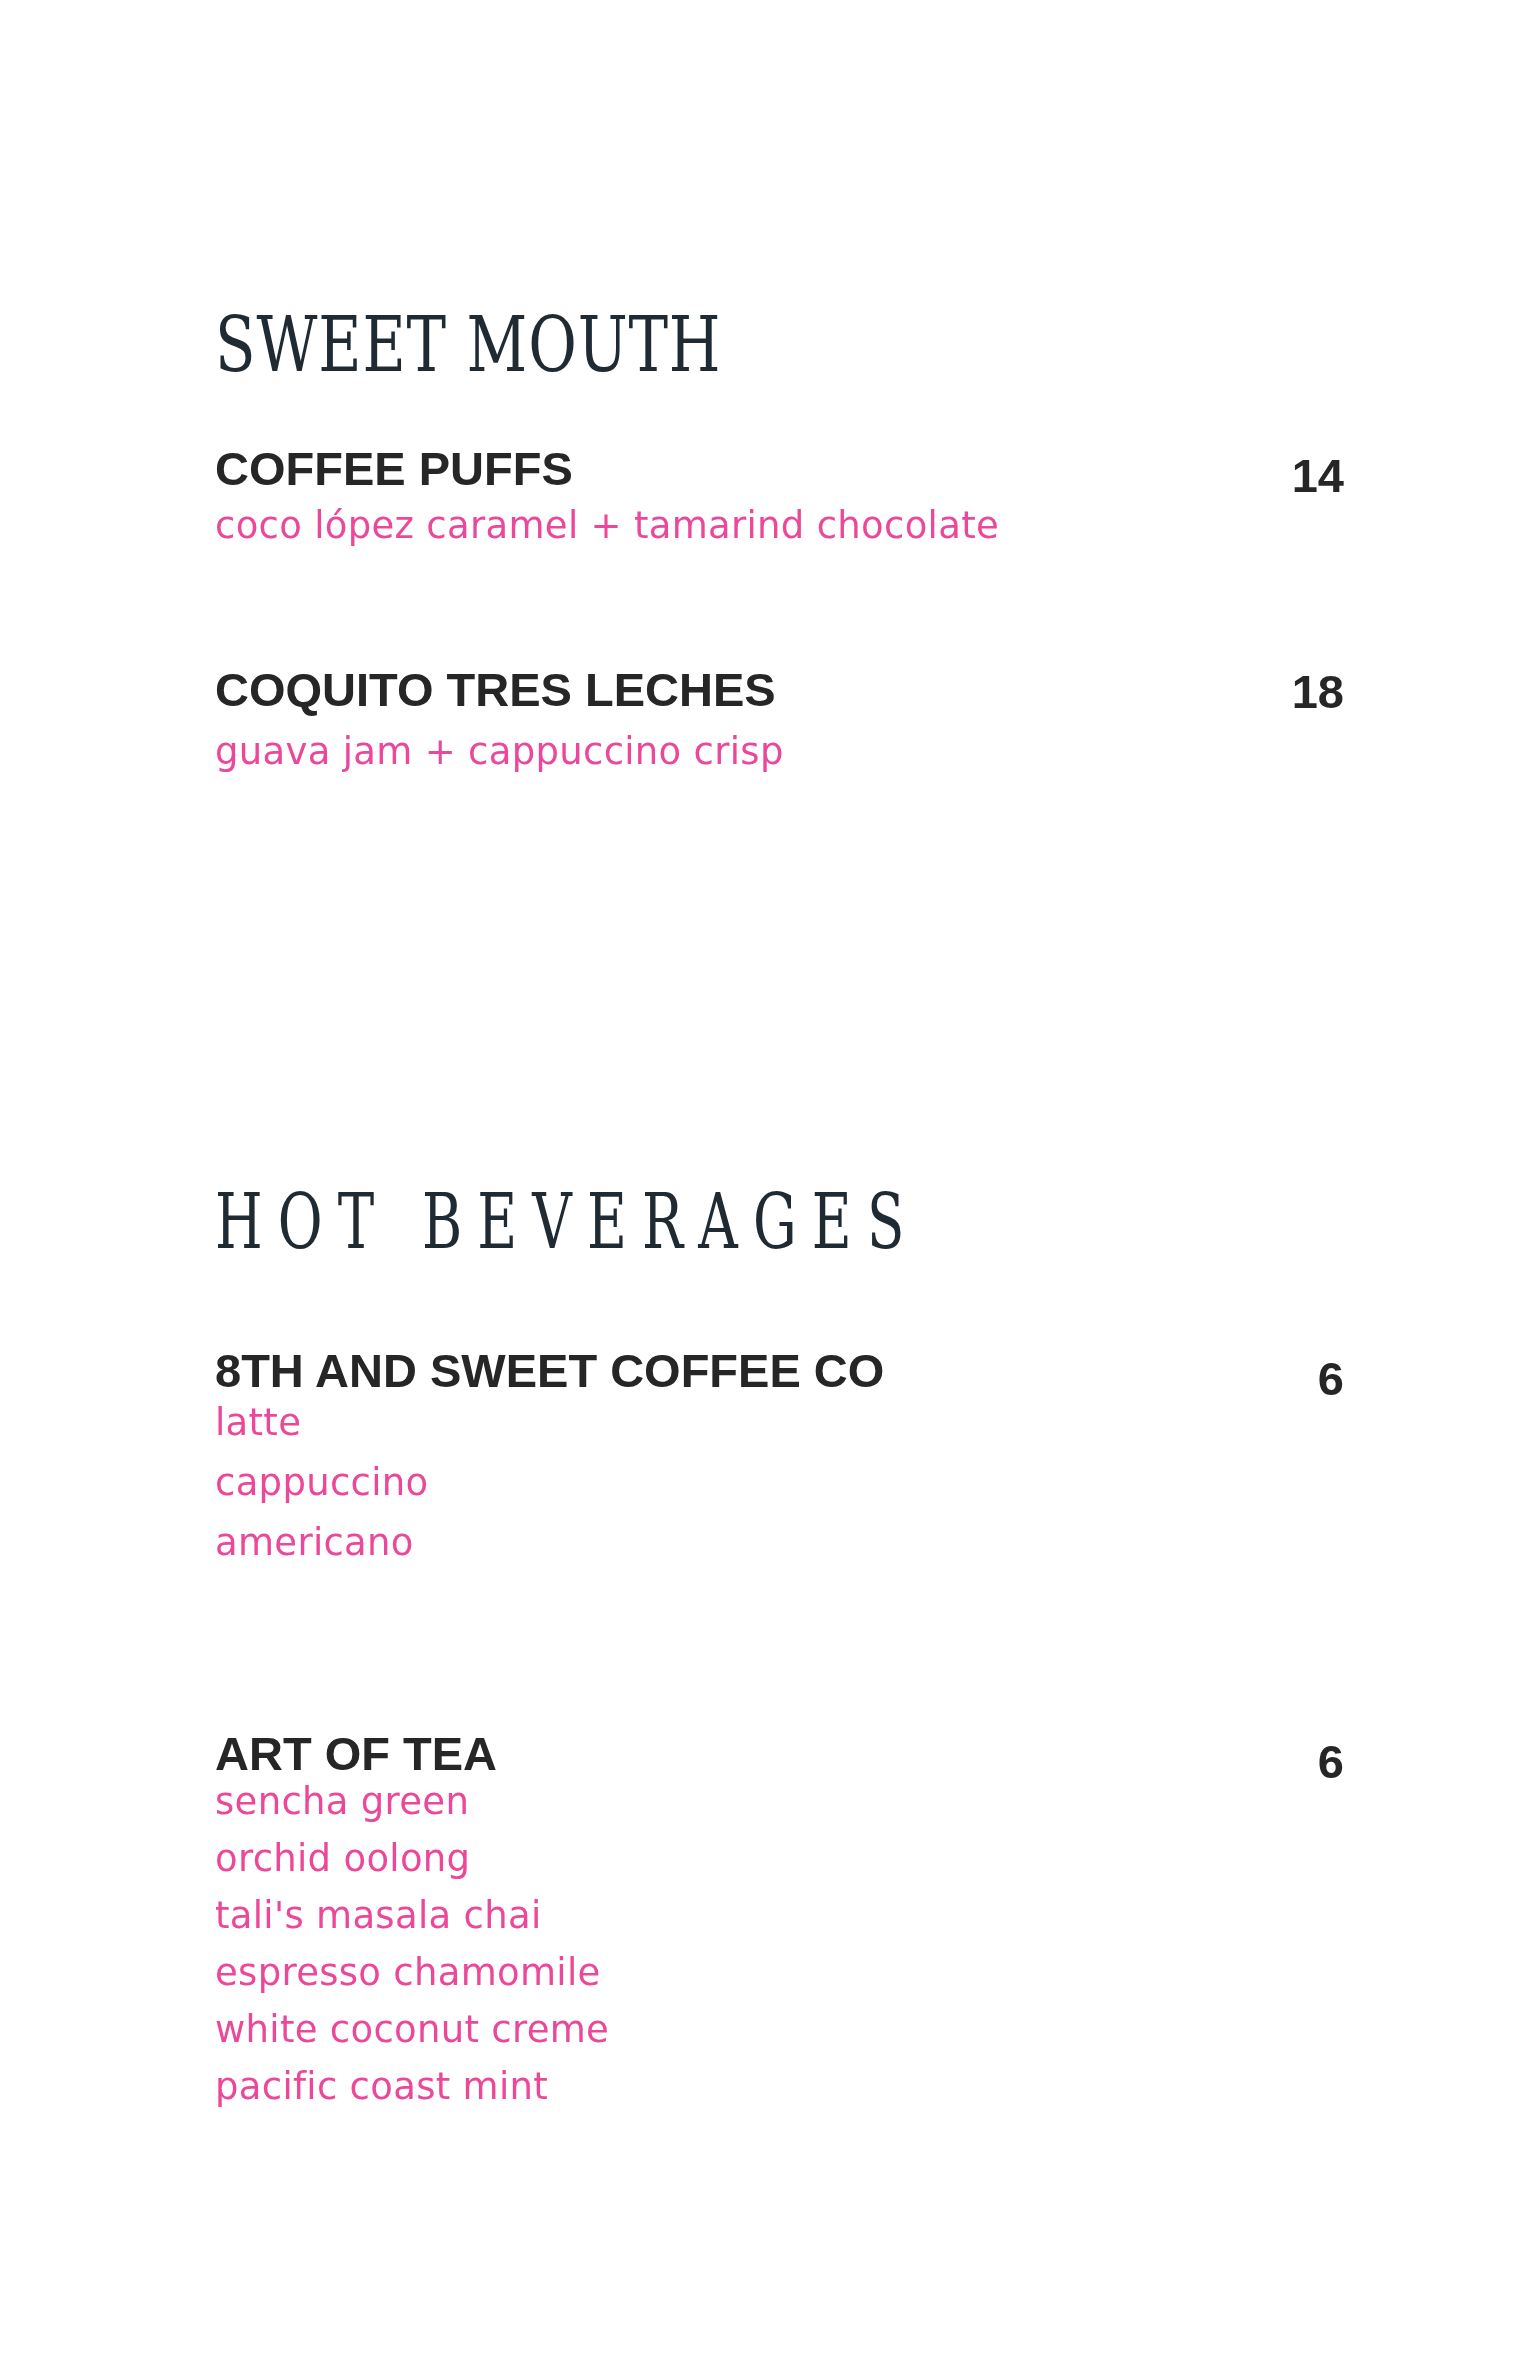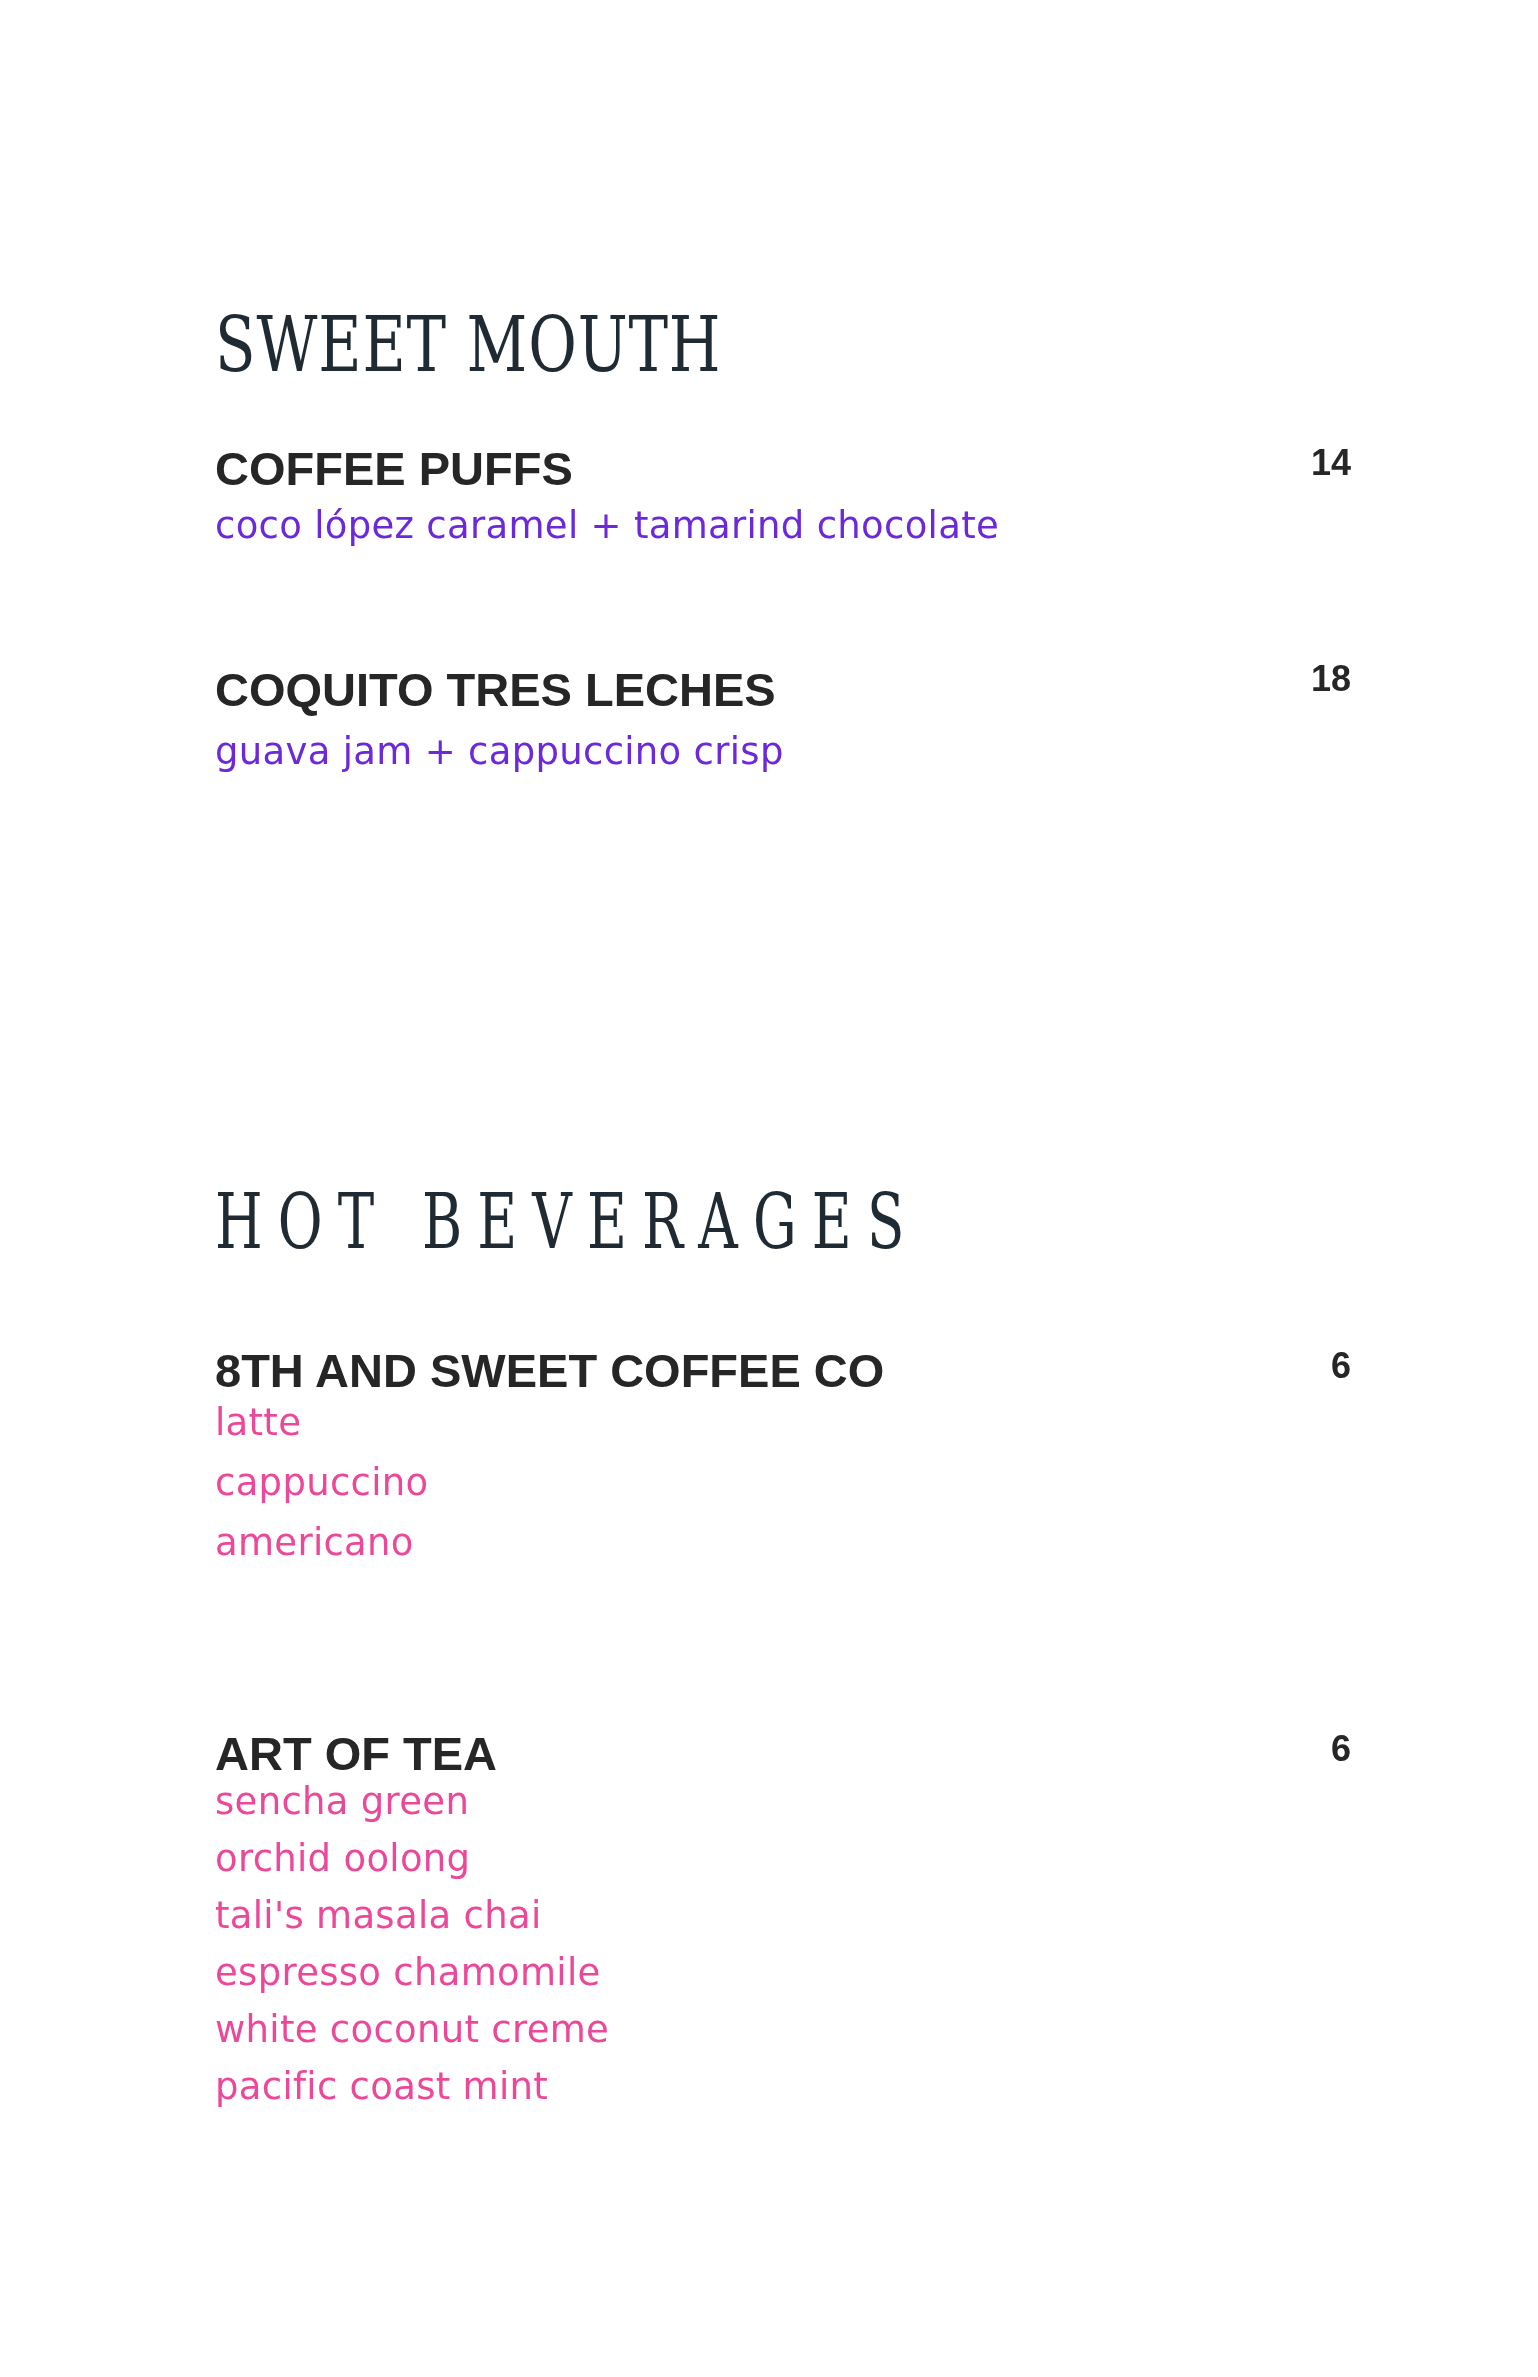--- a/index.html
+++ b/index.html
@@ -51,36 +51,36 @@
       font-weight: bold;
       color: #262626;
       font-size: 47px;
       line-height: 1;
       white-space: nowrap;
       letter-spacing: 0px;
     }
     .price {
       position: absolute;
       right: 200px;
-      margin: 0;
+      margin: 7px;
       font-family: "Liberation Sans", "DejaVu Sans", sans-serif;
       font-weight: bold;
       color: #262626;
-      font-size: 36px;
+      font-size: 47px;
       line-height: 1;
       text-align: left;
       white-space: nowrap;
     }
     .desc {
       position: absolute;
       left: 203px;
       margin: 0;
       font-family: "DejaVu Sans", "Liberation Sans", sans-serif;
       font-weight: normal;
-      color: #6d28d9;
+      color: #ec4899;
       font-size: 37px;
       line-height: 1;
       white-space: nowrap;
       letter-spacing: 0.3px;
     }
     .sub-list {
       position: absolute;
       left: 203px;
       margin: 0;
       padding: 0;

